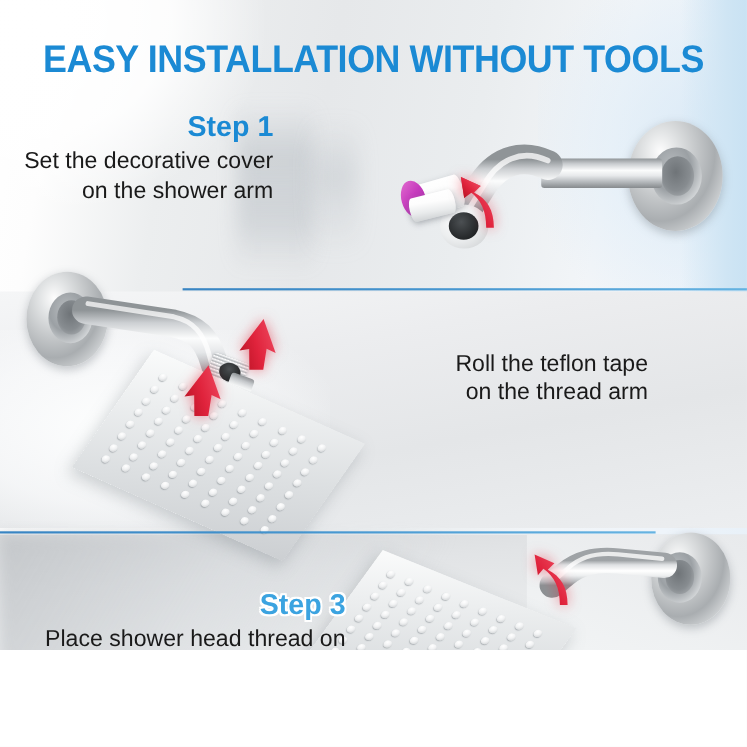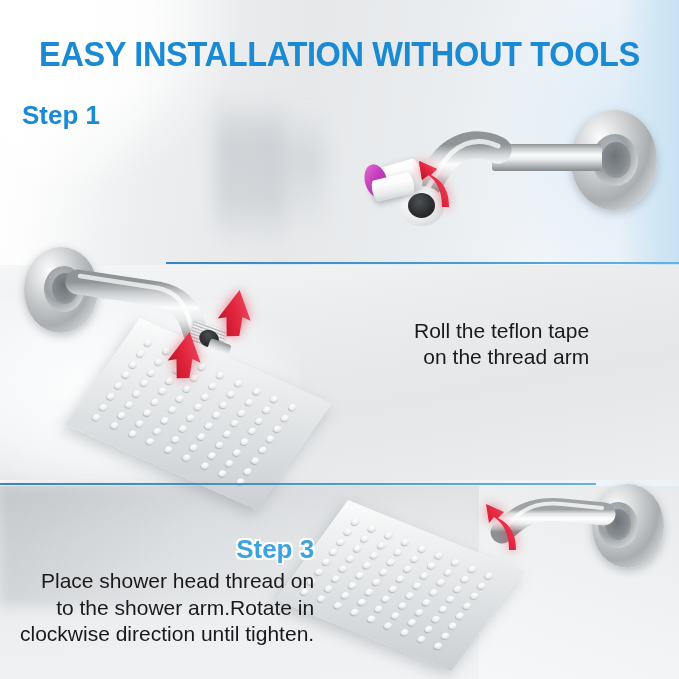--- a/index.html
+++ b/index.html
@@ -4,21 +4,21 @@
 <title>Easy Installation Without Tools</title>
 <style>
   html, body {
     margin: 0;
     padding: 0;
     background: #ffffff;
   }
   #poster {
     position: relative;
     width: 679px;
-    height: 679px;
+    height: 591px;
     overflow: hidden;
     font-family: "Liberation Sans", sans-serif;
     background: #e9ebec;
   }
   
   .bg-base {
     position: absolute; inset: 0;
     background:
       linear-gradient(100deg,
         #ffffff 0%, #fdfdfd 8%, #eceeef 22%, #e6e8ea 40%,
@@ -467,20 +467,22 @@
     </div>
 
     <svg class="arrow-svg glow-red" style="left:482px; top:498px;" width="60" height="60" viewBox="0 0 60 60">
       <path d="M 34,52 C 34,36 28,26 16,20 L 22,14 L 4,6 L 7,25 L 12,19
                C 22,26 27,36 27,52 Z" fill="url(#red1)"></path>
     </svg>
   </div>
 
   <div class="step-block step1">
     <div class="step-label">Step 1</div>
+    <div class="step-body">Set the decorative cover
+on the shower arm</div>
   </div>
 
   <div class="step-block step2">
     <div class="step-body">Roll the teflon tape
 on the thread arm</div>
   </div>
 
   <div class="step-block step3">
     <div class="step-label outlined">Step 3</div>
     <div class="step-body">Place shower head thread on

